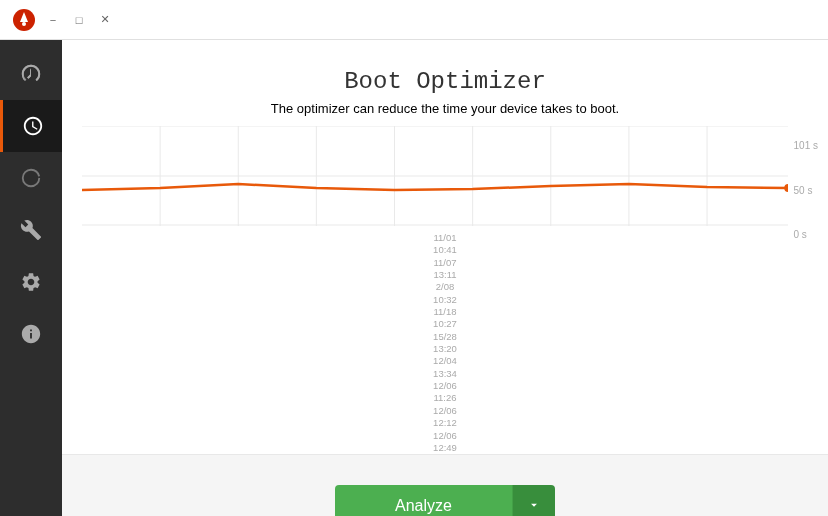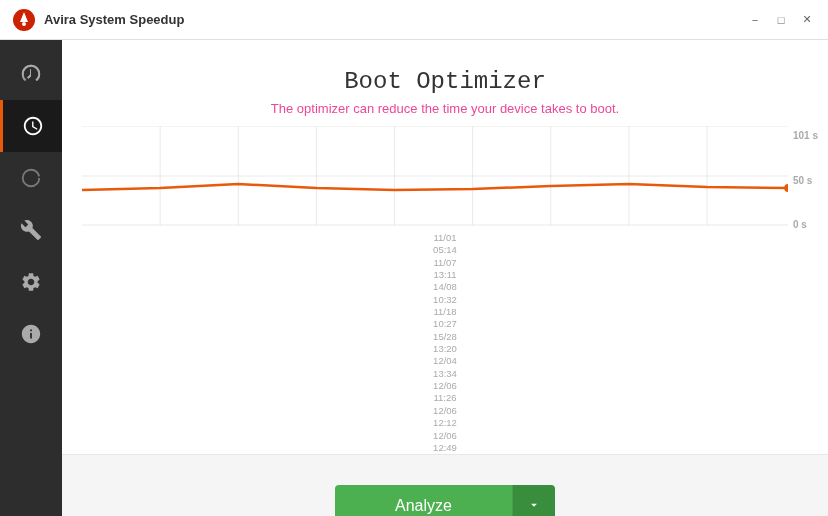--- a/index.html
+++ b/index.html
@@ -101,21 +101,21 @@
     }
     .content-header h1 {
       font-size: 24px;
       font-weight: 400;
       color: #333;
       margin-bottom: 6px;
       font-family: Liberation Mono, monospace;
     }
     .content-header p {
       font-size: 13px;
-      color: #ec4899;
+      color: #000000;
     }
 
     
     .timer-container {
       margin: 10px 0 8px;
       position: relative;
       width: 140px;
       height: 140px;
     }
     .timer-svg {
@@ -199,23 +199,20 @@
 </head>
 <body>
 
 <div class="titlebar">
 
   <svg class="titlebar-logo" viewBox="0 0 24 24">
     <circle cx="12" cy="12" r="11" fill="#cc2200" stroke="none"></circle>
     <path d="M12 4 L8 14 L16 14 Z" fill="white" stroke="none"></path>
     <circle cx="12" cy="16" r="2" fill="white"></circle>
   </svg>
-  <div class="titlebar-title">
-    <span>Avira </span><span style="font-weight:bold;">System Speedup</span>
-  </div>
   <div class="titlebar-controls">
     <div class="titlebar-btn">−</div>
     <div class="titlebar-btn">□</div>
     <div class="titlebar-btn close">✕</div>
   </div>
 </div>
 
 <div class="app-body">
 
   <div class="sidebar">
@@ -280,38 +277,38 @@
         <line x1="415" y1="0" x2="415" y2="100" stroke="#e8e8e8" stroke-width="1"></line>
         <line x1="498" y1="0" x2="498" y2="100" stroke="#e8e8e8" stroke-width="1"></line>
         <line x1="581" y1="0" x2="581" y2="100" stroke="#e8e8e8" stroke-width="1"></line>
         <line x1="664" y1="0" x2="664" y2="100" stroke="#e8e8e8" stroke-width="1"></line>
 
         <polyline fill="none" stroke="#e8590a" stroke-width="2.5" stroke-linejoin="round" stroke-linecap="round" points="0,64 83,62 166,58 249,62 332,64 415,63 498,60 581,58 664,61 750,62"></polyline>
 
         <circle cx="750" cy="62" r="4" fill="#e8590a"></circle>
       </svg>
       
-      <div style="position:absolute; right:10px; top:4px; height:100px; display:flex; flex-direction:column; justify-content:space-between; font-size:10px; color:#aaa;font-weight:bold;">
+      <div style="position:absolute; right:10px; top:14px; height:100px; display:flex; flex-direction:column; justify-content:space-between; font-size:10px; color:#aaa;">
         <span>101 s</span>
         <span>50 s</span>
         <span>0 s</span>
       </div>
     </div>
 
     <div class="chart-x-labels">
       <div class="chart-x-label">
         <div>11/01</div>
-        <div>05:14</div>
+        <div>10:41</div>
       </div>
       <div class="chart-x-label">
         <div>11/07</div>
         <div>13:11</div>
       </div>
       <div class="chart-x-label">
-        <div>14/08</div>
+        <div>2/08</div>
         <div>10:32</div>
       </div>
       <div class="chart-x-label">
         <div>11/18</div>
         <div>10:27</div>
       </div>
       <div class="chart-x-label">
         <div>15/28</div>
         <div>13:20</div>
       </div>

